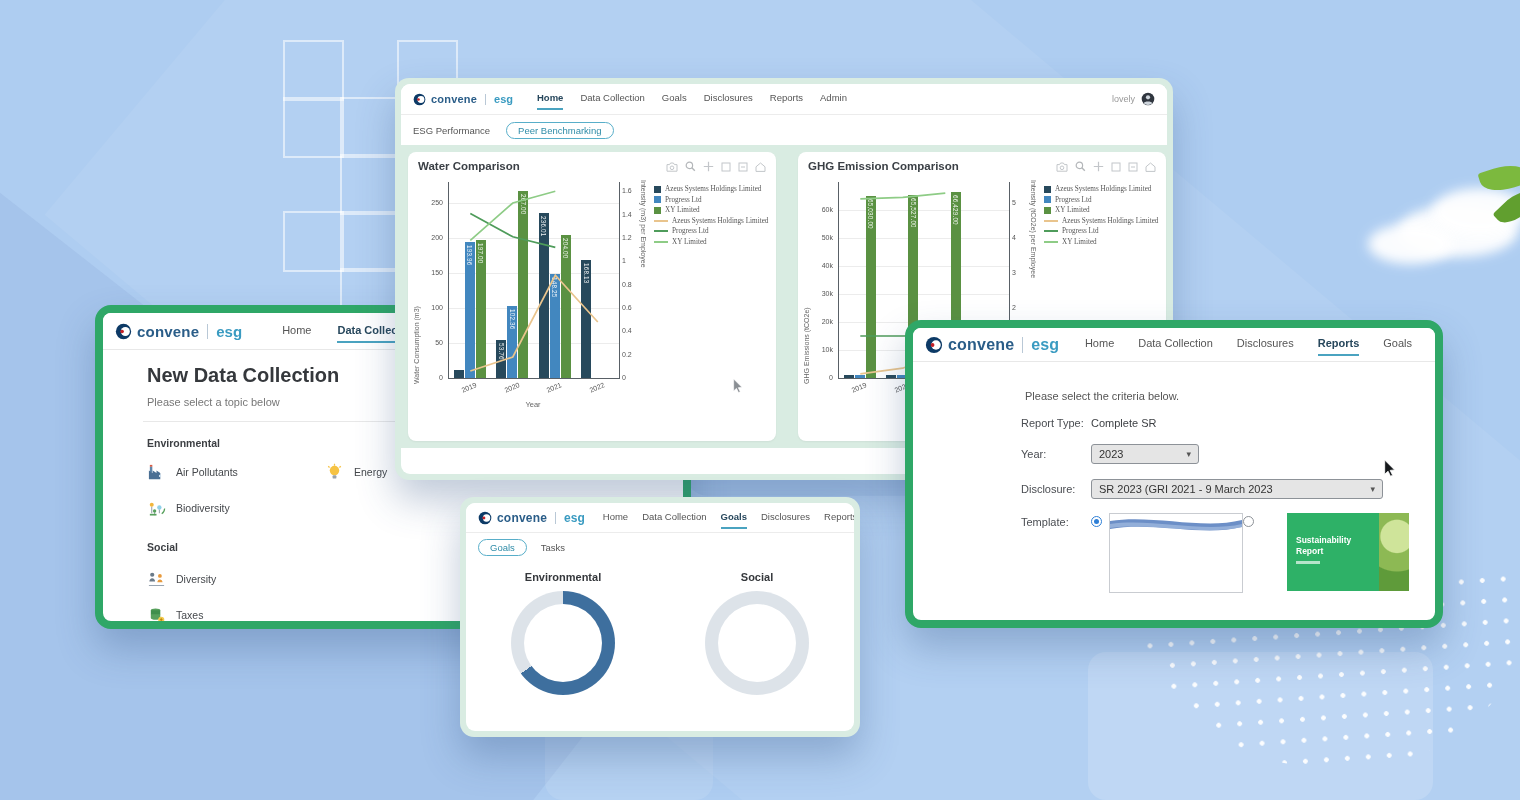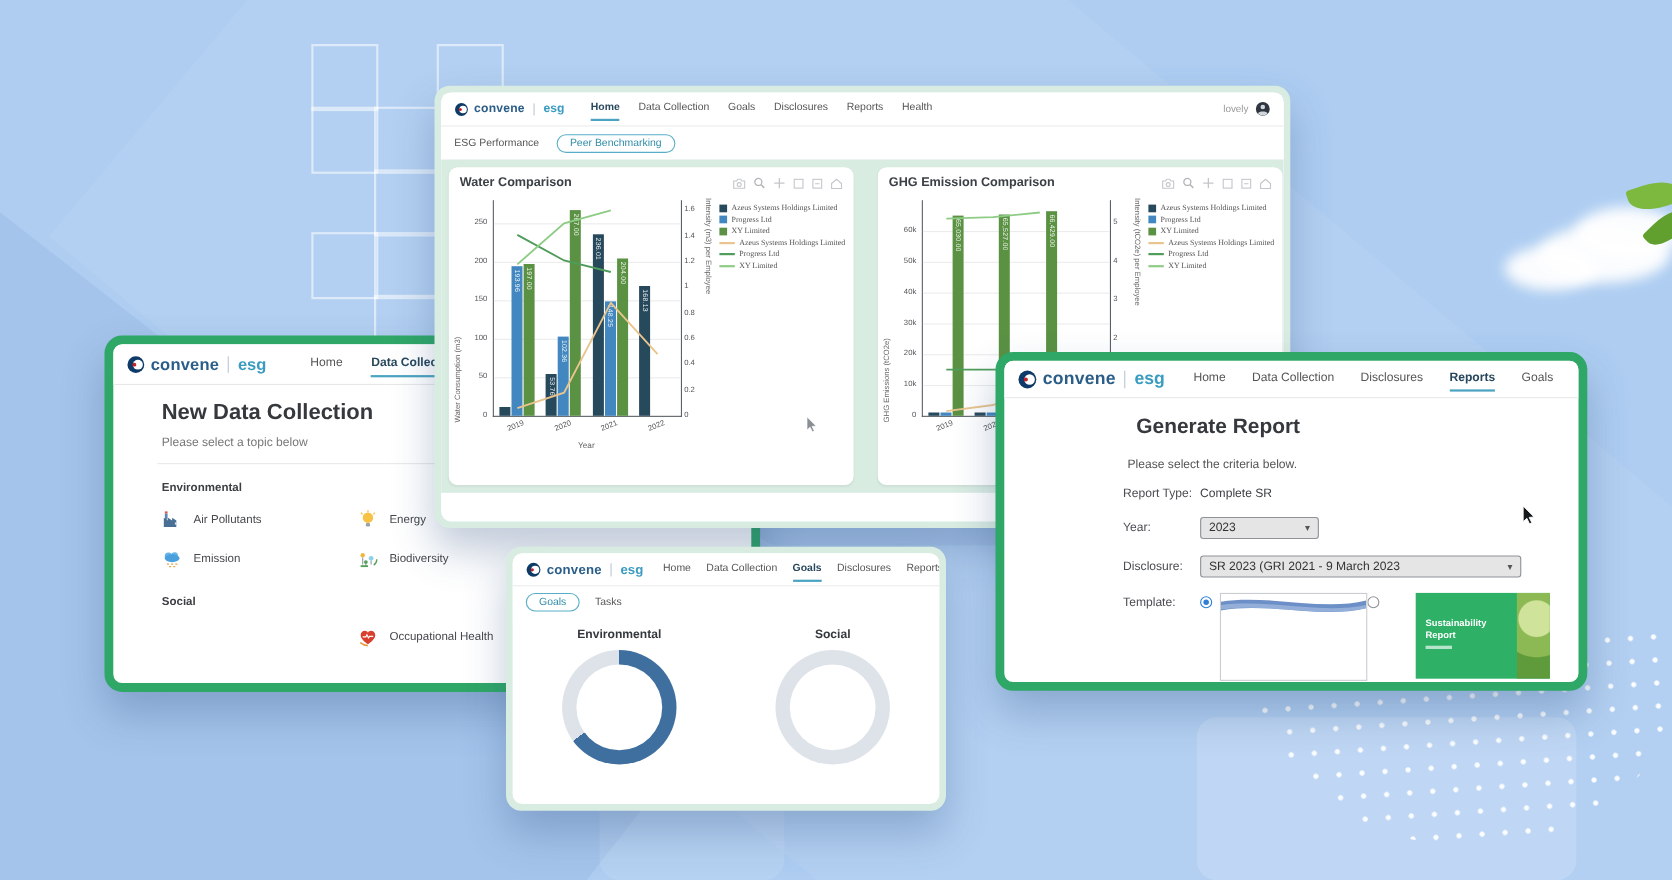--- a/index.html
+++ b/index.html
@@ -185,41 +185,42 @@
         <div class="topic">
           <svg width="19" height="19" viewBox="0 0 20 20">
               <path d="M7.5 1.5v4M12.5 1.5v4" stroke="#57a05c" stroke-width="1.6"></path>
               <rect x="5.5" y="5" width="9" height="7" rx="2.4" fill="#57a05c"></rect>
               <path d="M10 12v5.5" stroke="#57a05c" stroke-width="1.4"></path>
             </svg>
           <span>Consumption</span>
         </div>
         <div class="topic">
           <svg width="19" height="19" viewBox="0 0 20 20">
-              <circle cx="6.5" cy="7" r="3.6" fill="#63b3e8"></circle>
-              <circle cx="12.4" cy="6.2" r="3.1" fill="#63b3e8"></circle>
-              <ellipse cx="10" cy="9" rx="7" ry="3.8" fill="#4aa0dc"></ellipse>
-              <path d="M5 14.6h2M9 14.6h2M13 14.6h2M7 17h2M11 17h2" stroke="#e8a64e" stroke-width="1.2"></path>
-            </svg>
-          <span>Emission</span>
-        </div>
-        <div class="topic">
-          <svg width="19" height="19" viewBox="0 0 20 20">
               <path d="M5 8v7M13 11v4M8 14v3" stroke="#8a97a2" stroke-width="1"></path>
               <circle cx="5" cy="6" r="2.1" fill="#f2b63c"></circle>
               <circle cx="13" cy="9" r="2.3" fill="#8fd0e8"></circle>
               <circle cx="8" cy="12.6" r="1.8" fill="#57a05c"></circle>
               <rect x="3" y="15.6" width="7" height="1.8" fill="#57a05c"></rect>
               <path d="M15.5 15.5c2-1.2 3-3.2 3-5.5" stroke="#57a05c" stroke-width="1.3" fill="none"></path>
             </svg>
           <span>Biodiversity</span>
         </div>
       </div>
       <div class="sec-label">Social</div>
       <div class="topics" style="margin-top:8px">
+        <div class="topic">
+          <svg width="19" height="19" viewBox="0 0 20 20">
+              <circle cx="5.5" cy="5" r="2.2" fill="#6b7b8a"></circle>
+              <path d="M2.5 12.2c0-2 1.4-3.5 3-3.5s3 1.5 3 3.5z" fill="#6b7b8a"></path>
+              <circle cx="13.6" cy="6.2" r="2" fill="#e89a3c"></circle>
+              <path d="M10.9 13c0-1.8 1.2-3.1 2.7-3.1s2.7 1.3 2.7 3.1z" fill="#e89a3c"></path>
+              <path d="M2 16.4h16" stroke="#9aa6b2" stroke-width="1.1"></path>
+            </svg>
+          <span>Diversity</span>
+        </div>
         <div class="topic"></div>
         <div class="topic">
           <svg width="19" height="19" viewBox="0 0 20 20">
               <path d="M10 16.4S3 12.2 3 7.8C3 5.3 5 3.7 7 3.7c1.3 0 2.4.7 3 1.7.6-1 1.7-1.7 3-1.7 2 0 4 1.6 4 4.1 0 4.4-7 8.6-7 8.6z" fill="#d8402e"></path>
               <path d="M5 9.5h3l1-2 1.5 3 1-1.5h3.5" stroke="#fff" stroke-width="1.1" fill="none"></path>
               <path d="M2.6 15c2.2 1.8 4.6 2.7 7.4 2.7" stroke="#e89a3c" stroke-width="1.6" fill="none"></path>
             </svg>
           <span>Occupational Health</span>
         </div>
         <div class="topic">
@@ -248,21 +249,21 @@
           <span class="ctxt">convene</span>
           <span class="sep"></span>
           <span class="etxt">esg</span>
         </span>
         <nav class="nav">
           <span class="on">Home</span>
           <span>Data Collection</span>
           <span>Goals</span>
           <span>Disclosures</span>
           <span>Reports</span>
-          <span>Health</span>
+          <span>Admin</span>
         </nav>
         <span class="userbox">
           <span>lovely</span>
           <svg width="14" height="14" viewBox="0 0 20 20">
               <circle cx="10" cy="10" r="9" fill="#30363f"></circle>
               <circle cx="10" cy="7.6" r="3" fill="#cfd6dd"></circle>
               <path d="M3.8 16c1-3.4 11.4-3.4 12.4 0a9 9 0 0 1-12.4 0z" fill="#cfd6dd"></path>
             </svg>
         </span>
       </div>
@@ -552,21 +553,20 @@
       <nav class="nav">
         <span>Home</span>
         <span>Data Collection</span>
         <span>Disclosures</span>
         <span class="on">Reports</span>
         <span>Goals</span>
 
       </nav>
     </div>
     <div class="rp-body">
-      <div class="rp-title">Generate Report</div>
       <div class="rp-sub">Please select the criteria below.</div>
       <div class="frow">
         <span class="flabel">Report Type:</span>
         <span>Complete SR</span>
       </div>
       <div class="frow">
         <span class="flabel">Year:</span>
         <span class="selbox" style="width:92px">
           <span>2023</span>
           <span class="caret">▾</span>

